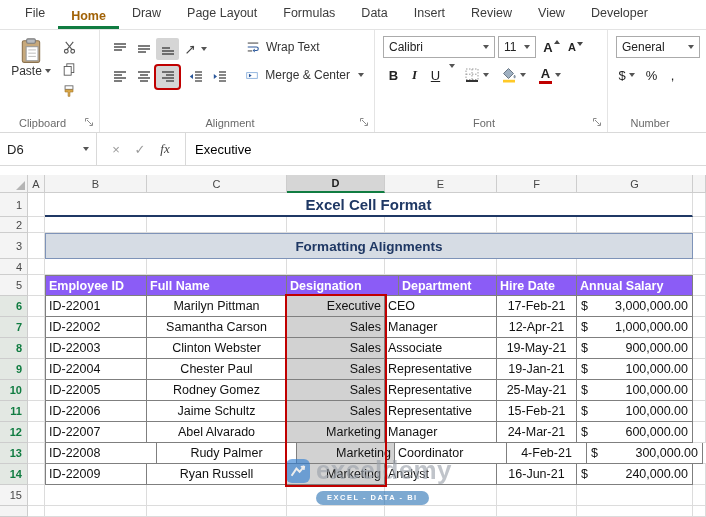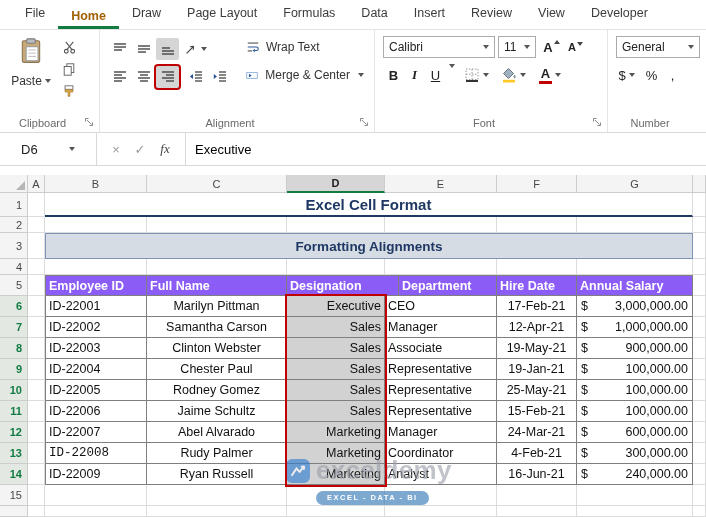--- a/index.html
+++ b/index.html
@@ -18,39 +18,39 @@
 .launcher{position:absolute;bottom:4px;right:4px;width:11px;height:11px;color:#8a8a8a}
 .rrow{display:flex;height:26px}
 .ibtn{width:23px;height:22px;display:flex;align-items:center;justify-content:center;border-radius:2px;margin-right:1px;position:relative}
 .ibtn.pressed{background:#d5d5d5}
 .annot-red{box-shadow:0 0 0 2px #C00000}
 .lbtn{display:flex;align-items:center;gap:5px;font-size:12px;color:#333;height:22px;padding:0 4px;white-space:nowrap}
 .dd{width:0;height:0;border-left:3.5px solid transparent;border-right:3.5px solid transparent;border-top:4px solid #555;display:inline-block;margin-left:3px}
 .icon-cluster{width:133px;display:flex;align-items:center}
 .selbox{border:1px solid #ababab;height:22px;display:flex;align-items:center;padding:0 5px;font-size:12px;color:#222;background:#fff}
 .selbox .dd{margin-left:auto}
-.paste{display:flex;flex-direction:column;align-items:center;width:46px;height:74px;justify-content:flex-start;gap:10px;padding-top:2px}
+.paste{display:flex;flex-direction:column;align-items:center;width:46px;height:74px;justify-content:flex-start;gap:0;padding-top:2px}
 .paste .plabel{font-size:12px;color:#333;display:flex;align-items:center}
 .minicol{display:flex;flex-direction:column;gap:4px;margin-left:4px;padding-top:2px}
 .minibtn{width:22px;height:18px;display:flex;align-items:center;justify-content:center}
 .bbtn{font-size:13px;color:#222;width:21px;height:22px;display:flex;align-items:center;justify-content:center}
 .bold-glyph{font-weight:800}
 .italic-glyph{font-family:"Liberation Serif",serif;font-style:italic;font-weight:600}
 .under-glyph{text-decoration:underline}
 .afont{font-size:13px;font-weight:600;color:#222}
 .tri-up{width:0;height:0;border-left:3px solid transparent;border-right:3px solid transparent;border-bottom:4px solid #c00000;margin-left:1px;align-self:flex-start;margin-top:4px}
 .tri-dn{width:0;height:0;border-left:3px solid transparent;border-right:3px solid transparent;border-top:4px solid #c00000;margin-left:1px;align-self:flex-start;margin-top:6px}
 .colstack{display:flex;flex-direction:column;align-items:center;line-height:1}
 .colorbar{width:13px;height:3px;margin-top:1px}
 .colorbar.red{background:#C00000}
 .vgap{width:6px}
 
 
 .formulabar{height:33px;display:flex;align-items:stretch;background:#fff;border-bottom:1px solid #d9d9d9}
-.namebox{width:97px;border-right:1px solid #d9d9d9;display:flex;align-items:center;padding:0 21px;font-size:13px;color:#222}
+.namebox{width:97px;border-right:1px solid #d9d9d9;display:flex;align-items:center;padding:0 7px;font-size:13px;color:#222}
 .namebox .dd{margin-left:auto}
 .fb-btns{display:flex;align-items:center;padding:0 8px;border-right:1px solid #d9d9d9;gap:2px}
 .fb-x,.fb-ok{width:22px;text-align:center;font-size:13px;color:#9a9a9a}
 .fb-fx{width:24px;text-align:center;font-size:13px;color:#444;font-family:"Liberation Serif",serif;font-style:italic}
 .fb-content{flex:1;display:flex;align-items:center;padding-left:9px;font-size:13px;color:#000}
 .fb-spacer{height:9px;background:#fff}
 
 
 #grid{position:absolute;left:0;top:175px;width:706px;height:342px;background:#fff;overflow:hidden}
 .grow{display:flex}
@@ -529,21 +529,21 @@
         <div class="c tc ac" style="width: 80px;">24-Mar-21</div>
         <div class="c tc acct" style="width: 116px;">
           <div style="width: auto;">$</div>
           <div style="width: auto;">600,000.00</div>
         </div>
         <div class="c" style="width: 13px;"></div>
       </div>
       <div class="grow" style="height: 21px;">
         <div class="hc rh selrh" style="width: 28px;">13</div>
         <div class="c" style="width: 17px;"></div>
-        <div class="c tc al first" style="width: 102px; font-family: Liberation Mono, monospace;">ID-22008</div>
+        <div class="c tc al first" style="width: 112px;">ID-22008</div>
         <div class="c tc ac" style="width: 140px;">Rudy Palmer</div>
         <div class="c tc ar seldept" style="width: 98px;">Marketing</div>
         <div class="c tc al" style="width: 112px;">Coordinator</div>
         <div class="c tc ac" style="width: 80px;">4-Feb-21</div>
         <div class="c tc acct" style="width: 116px;">
           <div style="width: auto;">$</div>
           <div style="width: auto;">300,000.00</div>
         </div>
         <div class="c" style="width: 13px;"></div>
       </div>

